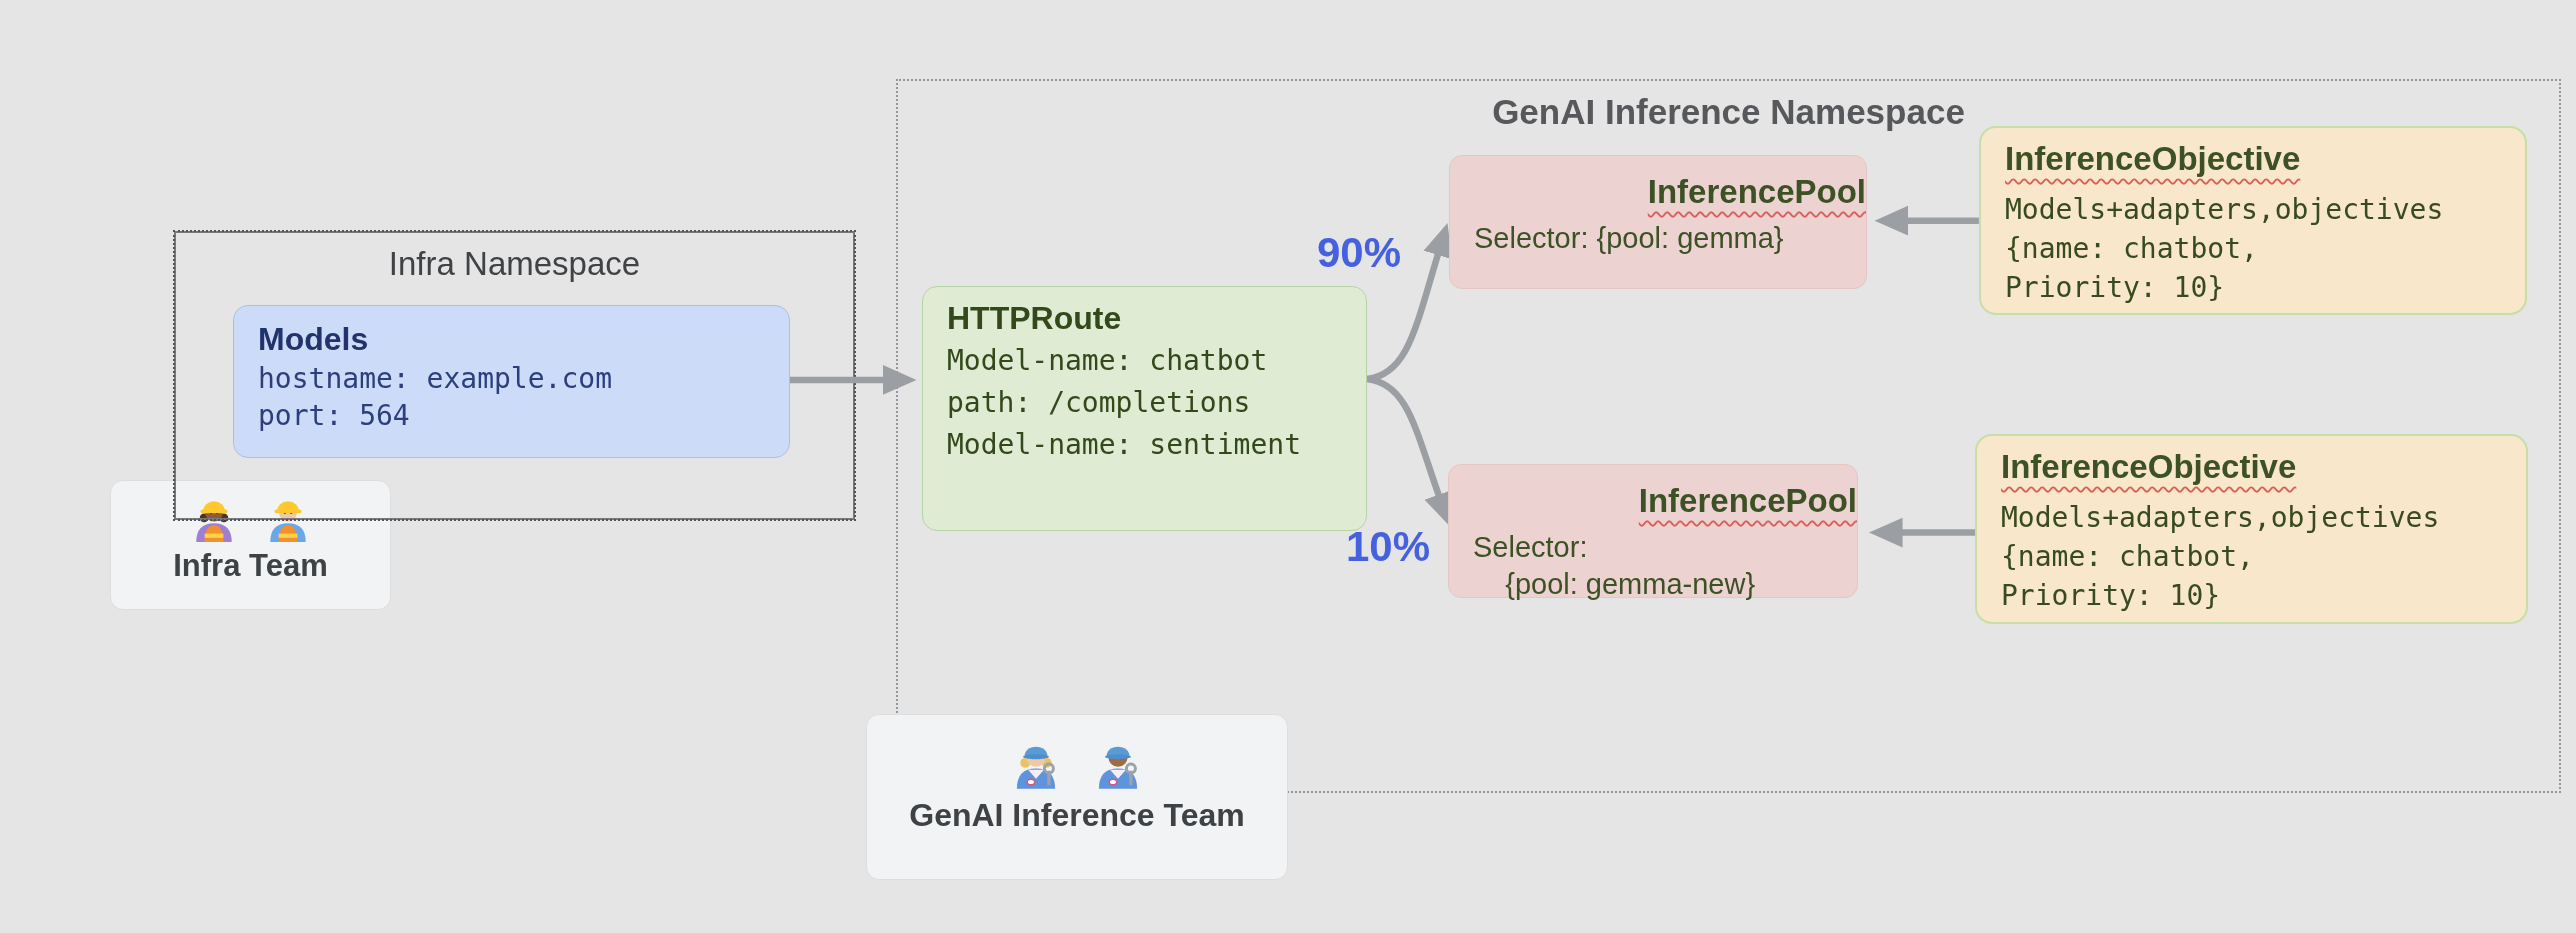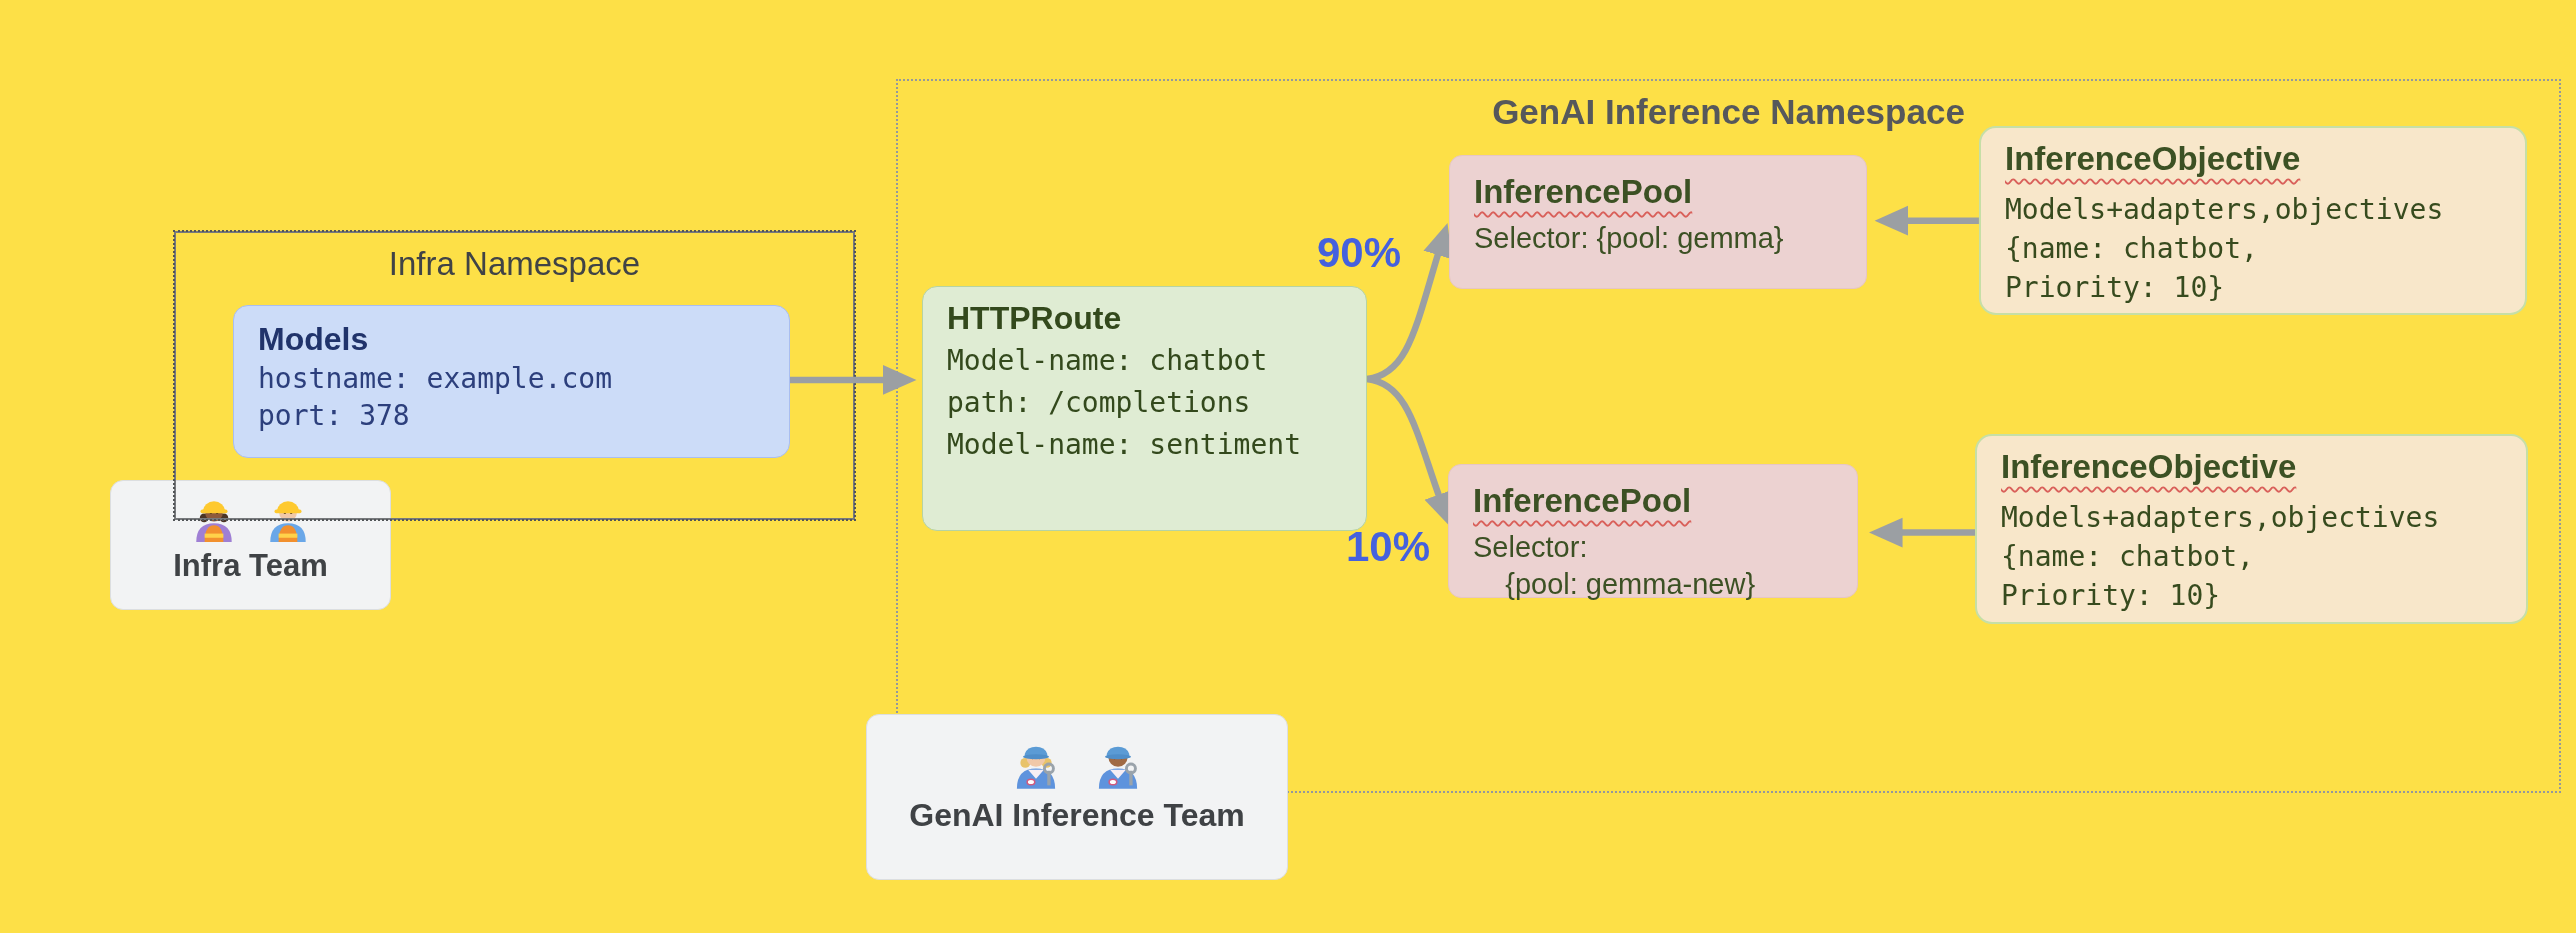--- a/index.html
+++ b/index.html
@@ -1,20 +1,20 @@
 <!DOCTYPE html>
 <html style="font-size:15px"><head>
 <meta charset="utf-8">
 <style>
   * { margin:0; padding:0; box-sizing:border-box; }
   html,body { background:#ffffff; }
   #canvas {
     position:relative;
     width:2576px; height:933px;
-    background:#fde047;
+    background:#e5e5e5;
     font-family:"Liberation Sans", sans-serif;
     overflow:hidden;
   }
   .mono { font-family:"DejaVu Sans Mono","Liberation Mono",monospace; }
 
   
   .genai-ns {
     position:absolute; left:896px; top:79px; width:1665px; height:714px;
     border:2.8px dotted #94989c; z-index:1;
   }
@@ -70,21 +70,21 @@
     background:#dfecd3; border:1.9px solid #b6d3a2; padding:10.2px 0 0 24px;
   }
   .httproute-box .res-title { font-size:32px; color:#33491c; line-height:43px; }
   .httproute-box .res-line  { font-size:28px; color:#33491c; line-height:42px; }
 
   .pool-box {
     background:#ecd2d1; border:0.9px solid #e6c6c4; padding:15px 0 0 24px; border-radius:13px;
   }
   .pool-top    { left:1449px; top:155px; width:418px; height:134px; }
   .pool-bottom { left:1448px; top:464px; width:410px; height:134px; }
-  .pool-box .res-title { font-size:33px; color:#3c5124; line-height:41px; }
+  .pool-box .res-title { font-size:33px; color:#3c5124; line-height:41px;text-align:right; }
   .pool-box .res-line  { font-size:29px; color:#3c5124; line-height:37px; white-space:pre; }
   .pool-box .res-body  { margin-top:7.5px; }
 
   .obj-box {
     background:#f8e7ca; border:2.8px solid #c6dfa6; padding:9.3px 0 0 24px; border-radius:17px;
   }
   .obj-top    { left:1979px; top:126px; width:548px; height:189px; }
   .obj-bottom { left:1975px; top:434px; width:553px; height:190px; }
   .obj-box .res-title { font-size:33px; color:#3c5124; line-height:43px; }
   .obj-box .res-line  { font-size:28px; color:#374b1e; line-height:39px; white-space:pre; }
@@ -179,21 +179,21 @@
     <path d="M848,408 L952,408" stroke="#9b9fa3" stroke-width="7" fill="none" marker-end="url(#ah)"></path>
     <path d="M1468,407 C1512,402 1520,352 1545,270" stroke="#9b9fa3" stroke-width="7" fill="none" marker-end="url(#ah)"></path>
     <path d="M1468,407 C1512,412 1520,462 1546,535" stroke="#9b9fa3" stroke-width="7" fill="none" marker-end="url(#ah)"></path>
     <path d="M2125,237 L2045,237" stroke="#9b9fa3" stroke-width="7" fill="none" marker-end="url(#ah)"></path>
     <path d="M2121,572 L2039,572" stroke="#9b9fa3" stroke-width="7" fill="none" marker-end="url(#ah)"></path>
   </svg>
 
   <div class="res-box gateway-box">
     <div class="res-title">Models</div>
     <div class="res-line mono">hostname: example.com</div>
-    <div class="res-line mono">port: 378</div>
+    <div class="res-line mono">port: 564</div>
   </div>
 
   <div class="res-box httproute-box">
     <div class="res-title">HTTPRoute</div>
     <div class="res-line mono">Model-name: chatbot</div>
     <div class="res-line mono">path: /completions</div>
     <div class="res-line mono">Model-name: sentiment</div>
   </div>
 
   <div class="pct pct-90">90%</div>

